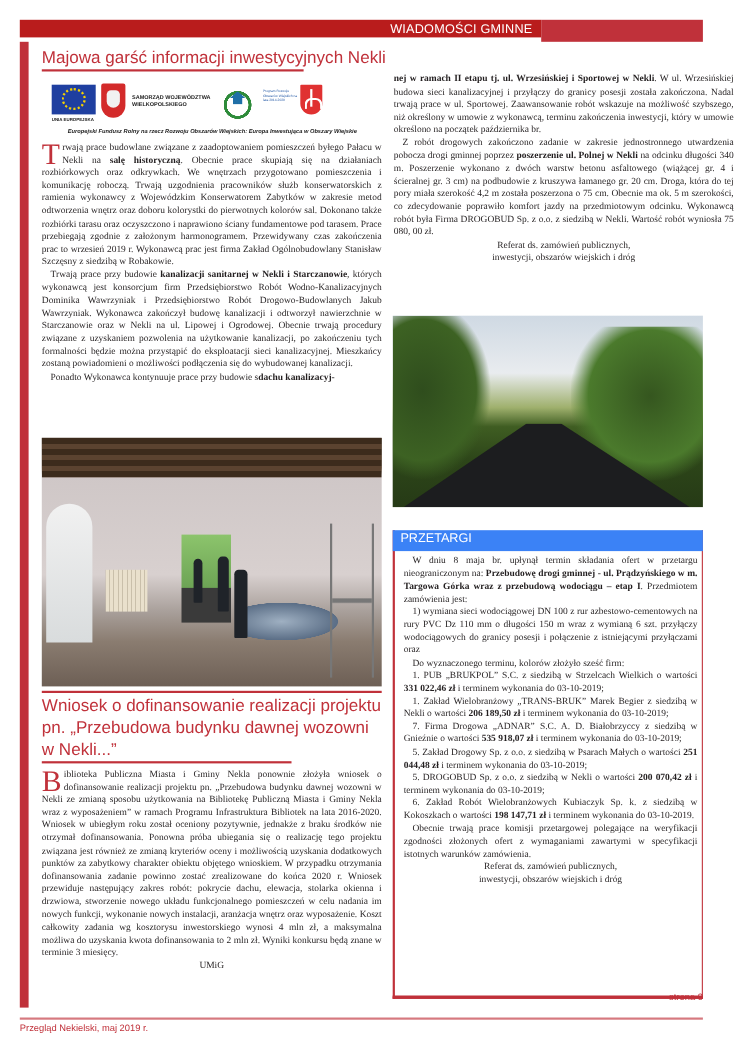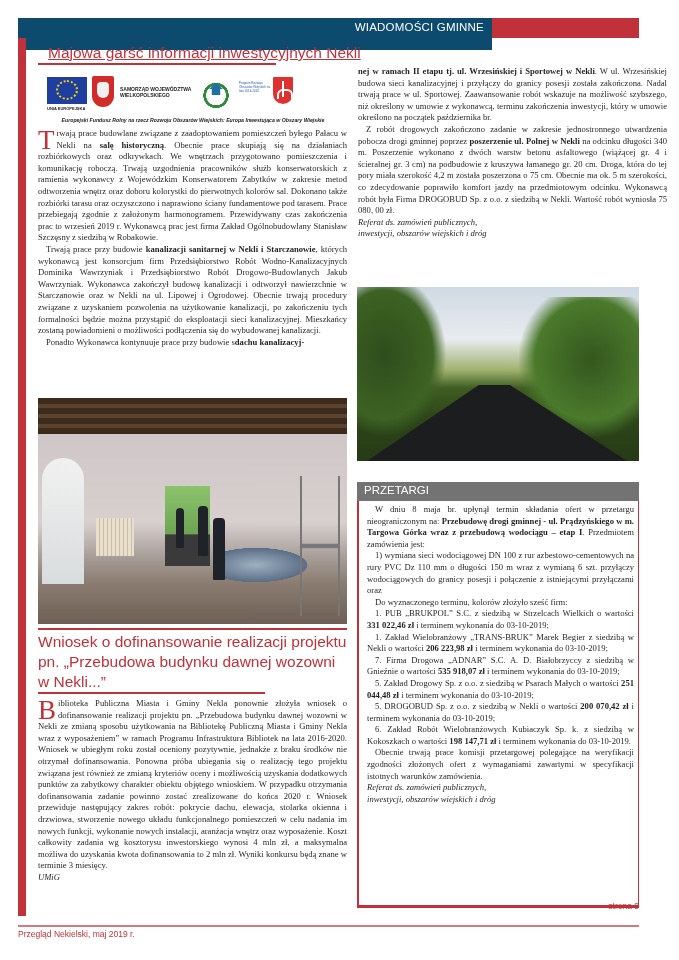--- a/index.html
+++ b/index.html
@@ -1,33 +1,33 @@
 <!DOCTYPE html>
 <html><head>
 <meta charset="utf-8">
 <style>
   * { box-sizing: border-box; margin: 0; padding: 0; }
   html, body { width: 679px; height: 960px; background: #fff; overflow: hidden; }
   body { position: relative; font-family: "Liberation Serif", serif; color: #231f20; }
   .top-band {
-    position: absolute; left: 18px; top: 18px; width: 474px; height: 32px;
-    background: #0c4a6e;
+    position: absolute; left: 18px; top: 18px; width: 474px; height: 16px;
+    background: #b91c1c;
   }
   .top-band .section-title {
     position: absolute; right: 8px; top: 3px;
     font-family: "Liberation Sans", sans-serif; font-size: 11.5px; color: #fff; letter-spacing: 0.2px;
   }
   .left-bar {
     position: absolute; left: 18px; top: 38px; width: 8px; height: 878px; background: #c0313a;
   }
 
   .article-title {
     position: absolute; font-family: "Liberation Sans", sans-serif; color: #c0313a; font-weight: normal;
   }
-  .t1 { left: 48px; top: 44px; font-size: 15.5px; text-decoration: underline; }
+  .t1 { left: 38px; top: 44px; font-size: 15.5px; }
   .t1-line { position: absolute; left: 38px; top: 63px; width: 238px; height: 1.5px; background: #c0313a; }
 
   .logos { position: absolute; left: 47px; top: 75px; width: 285px; height: 40px; }
   .logo-eu { position: absolute; left: 0; top: 2px; width: 40px; height: 27px; background: #1f3fa0; }
   .logo-eu .stars { position: absolute; left: 9px; top: 3px; width: 22px; height: 20px; border-radius: 50%;
     border: 2px dotted #f5d100; }
   .logo-eu-label { position: absolute; left: 0; top: 31px; font-family: "Liberation Sans", sans-serif; font-size: 4px; font-weight: bold; color: #222; }
   .logo-wlkp { position: absolute; left: 45px; top: 1px; width: 22px; height: 31px; background: #d32a2a;
     border-radius: 2px 2px 11px 11px; }
   .logo-wlkp::after { content: ""; position: absolute; left: 5px; top: 6px; width: 12px; height: 16px; background: #f1f1f1; border-radius: 4px 4px 6px 6px; }
@@ -39,21 +39,21 @@
   .logo-nekla { position: absolute; left: 226px; top: 2px; width: 20px; height: 27px; background: #e03131; border-radius: 1px 1px 10px 10px; }
   .logo-nekla::before { content: ""; position: absolute; left: 9px; top: 4px; width: 2px; height: 16px; background: #fff; }
   .logo-nekla::after { content: ""; position: absolute; left: 4px; top: 12px; width: 12px; height: 8px; border: 2px solid #fff; border-bottom: none; border-radius: 6px 6px 0 0; }
   .eafrd-caption { position: absolute; left: 38px; top: 117px; width: 310px; font-family: "Liberation Sans", sans-serif; font-style: italic; font-weight: bold; font-size: 5.2px; color: #222; text-align: center; white-space: nowrap; }
 
   .col { position: absolute; font-size: 8.6px; line-height: 11.6px; text-align: justify; }
   .col p { text-indent: 8px; }
   .col p.noindent { text-indent: 0; }
   .col b { font-weight: bold; }
   .dropcap { float: left; font-size: 27px; line-height: 20px; color: #c0313a; margin: 2px 2px 0 0; font-family: "Liberation Serif", serif; }
-  .sig { text-align: left; font-style: italic; text-indent: 0 !important; }
+  .sig { text-align: center; text-indent: 0 !important; }
 
   .c1 { left: 38px; top: 128px; width: 309px; }
   .c2 { left: 358px; top: 66px; width: 309px; }
 
   .photo { position: absolute; overflow: hidden; }
   .photo-hall { left: 38px; top: 398px; width: 309px; height: 226px;
     background:
       linear-gradient(180deg, #3a2a1a 0%, #5a4532 12%, #cfc7c7 15%, #d8d0cf 55%, #a89f9a 70%, #8a7c70 82%, #6d5f55 100%); }
   .hall-door { position: absolute; left: 127px; top: 88px; width: 45px; height: 80px; background: linear-gradient(180deg,#8cc46c,#6da455 60%, #3a3a3a 61%); }
   .hall-window { position: absolute; left: 4px; top: 60px; width: 42px; height: 126px; background: linear-gradient(180deg,#f1f1f1,#d9dcdd); border-radius: 22px 22px 0 0; }
@@ -69,21 +69,21 @@
   .c3 { left: 38px; top: 698px; width: 309px; }
 
   .photo-road { left: 357px; top: 287px; width: 282px; height: 174px;
     background: linear-gradient(180deg, #cfd9e3 0%, #e9ecef 30%, #9fb06d 48%, #3f5d22 58%, #2d4619 75%, #263a16 100%); }
   .road-trees-l { position: absolute; left: 0; top: 0; width: 90px; height: 150px; background: radial-gradient(ellipse at 30% 45%, #2f4d1d 0%, #3d6223 55%, transparent 70%); }
   .road-trees-r { position: absolute; right: 0; top: 10px; width: 120px; height: 140px; background: radial-gradient(ellipse at 60% 45%, #35561f 0%, #4b7a2c 55%, transparent 72%); }
   .road-asphalt { position: absolute; left: 10px; top: 98px; width: 260px; height: 76px; background: #1c1d1f; clip-path: polygon(43% 0, 55% 0, 100% 100%, 0 100%); }
 
   .tenders-box { position: absolute; left: 357px; top: 482px; width: 282px; height: 426px; border: 2px solid #c0313a; border-top: none; border-right-width: 1px; }
   .tenders-box::after { content: ""; position: absolute; left: -2px; right: -1px; bottom: -2px; height: 3px; background: #c0313a; }
-  .tenders-head { position: absolute; left: 357px; top: 482px; width: 282px; height: 19px; background: #737373; }
+  .tenders-head { position: absolute; left: 357px; top: 482px; width: 282px; height: 19px; background: #3b82f6; }
   .tenders-head span { position: absolute; left: 7px; top: 2px; font-family: "Liberation Sans", sans-serif; font-size: 11.5px; color: #fff; }
   .c4 { left: 367px; top: 504px; width: 267px; }
 
   .footer-line { position: absolute; left: 18px; top: 925px; width: 621px; height: 1.5px; background: #c0313a; opacity: 0.65; }
   .footer-left { position: absolute; left: 18px; top: 929px; font-family: "Liberation Sans", sans-serif; font-size: 8.5px; color: #c0313a; }
   .footer-right { position: absolute; right: 40px; top: 901px; font-family: "Liberation Sans", sans-serif; font-size: 8.5px; color: #c0313a; }
   .right-band { position: absolute; left: 492px; top: 18px; width: 147px; height: 20px; background: #c0313a; }
 </style>
 </head>
 <body>
@@ -168,21 +168,21 @@
 <div class="tenders-head">
   <span>PRZETARGI</span>
 </div>
 <div class="col c4">
   <p>
     <span>W dniu 8 maja br. upłynął termin składania ofert w przetargu nieograniczonym na: </span><b>Przebudowę drogi gminnej - ul. Prądzyńskiego w m. Targowa Górka wraz z przebudową wodociągu – etap I</b><span>. Przedmiotem zamówienia jest:</span>
   </p>
   <p>1) wymiana sieci wodociągowej DN 100 z rur azbestowo-cementowych na rury PVC Dz 110 mm o długości 150 m wraz z wymianą 6 szt. przyłączy wodociągowych do granicy posesji i połączenie z istniejącymi przyłączami oraz</p>
   <p>Do wyznaczonego terminu, kolorów złożyło sześć firm:</p>
   <p><span>1. PUB „BRUKPOL” S.C. z siedzibą w Strzelcach Wielkich o wartości </span><b>331 022,46 zł</b><span> i terminem wykonania do 03-10-2019;</span></p>
-  <p><span>1. Zakład Wielobranżowy „TRANS-BRUK” Marek Begier z siedzibą w Nekli o wartości </span><b>206 223,98 zł</b><span> i terminem wykonania do 03-10-2019;</span></p>
+  <p><span>1. Zakład Wielobranżowy „TRANS-BRUK” Marek Begier z siedzibą w Nekli o wartości </span><b>206 189,50 zł</b><span> i terminem wykonania do 03-10-2019;</span></p>
   <p><span>7. Firma Drogowa „ADNAR” S.C. A. D. Białobrzyccy z siedzibą w Gnieźnie o wartości </span><b>535 918,07 zł</b><span> i terminem wykonania do 03-10-2019;</span></p>
   <p><span>5. Zakład Drogowy Sp. z o.o. z siedzibą w Psarach Małych o wartości </span><b>251 044,48 zł</b><span> i terminem wykonania do 03-10-2019;</span></p>
   <p><span>5. DROGOBUD Sp. z o.o. z siedzibą w Nekli o wartości </span><b>200 070,42 zł</b><span> i terminem wykonania do 03-10-2019;</span></p>
   <p><span>6. Zakład Robót Wielobranżowych Kubiaczyk Sp. k. z siedzibą w Kokoszkach o wartości </span><b>198 147,71 zł</b><span> i terminem wykonania do 03-10-2019.</span></p>
   <p>Obecnie trwają prace komisji przetargowej polegające na weryfikacji zgodności złożonych ofert z wymaganiami zawartymi w specyfikacji istotnych warunków zamówienia.</p>
   <p class="sig">Referat ds. zamówień publicznych,</p>
   <p class="sig">inwestycji, obszarów wiejskich i dróg</p>
 </div>
 
 <div class="footer-line"></div>

